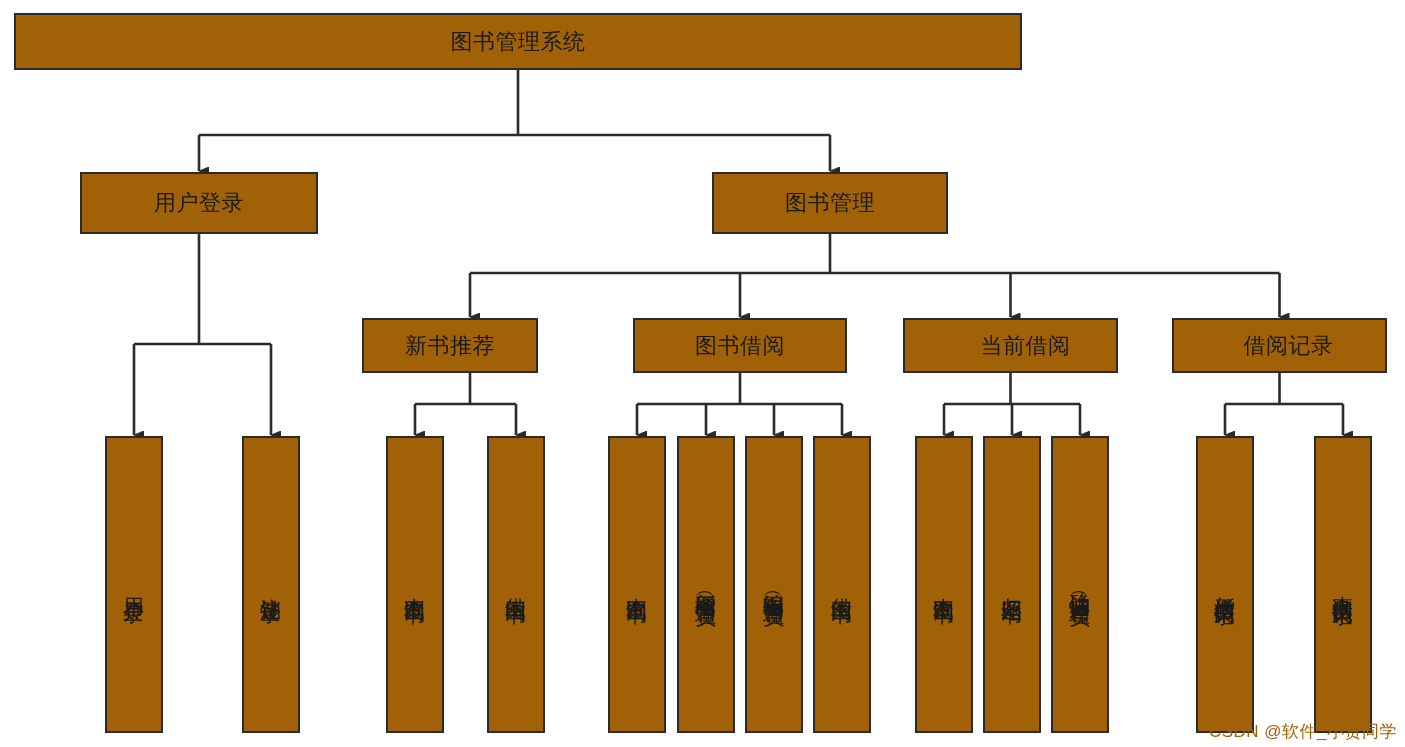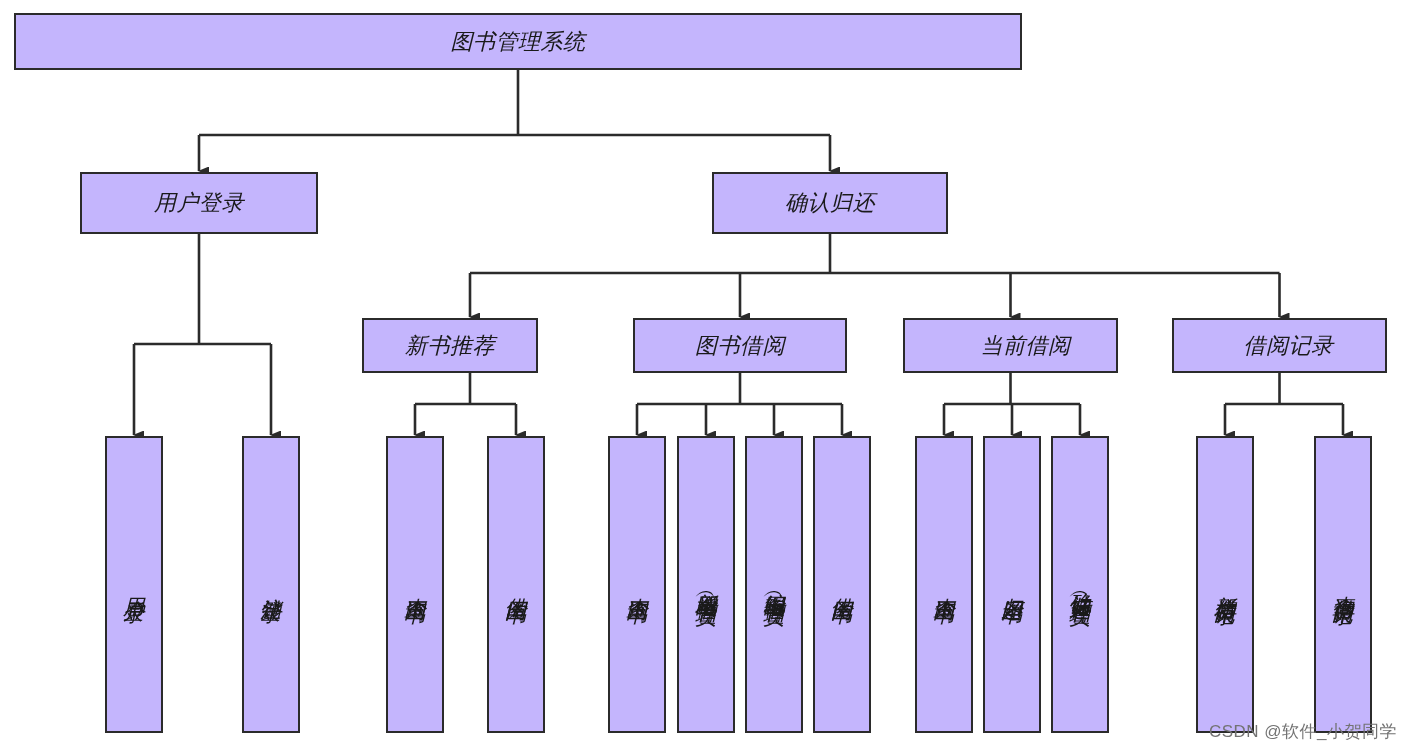--- a/index.html
+++ b/index.html
@@ -18,25 +18,24 @@
     position: absolute;
     left: 0;
     top: 0;
     width: 1405px;
     height: 747px;
   }
   .node-box {
     position: absolute;
     box-sizing: border-box;
     border: 2px solid #2b2b2b;
-    background: #c4b5fd;
+    background: #a16207;
     display: flex;
     align-items: center;
     justify-content: center;
-    font-style: italic;
   }
   .node-label {
     color: #1a1a1a;
     font-size: 22px;
     line-height: 1.25;
     letter-spacing: 0.5px;
     white-space: nowrap;
     text-align: center;
   }
   .node-box.vertical {
@@ -57,21 +56,21 @@
     top: 0;
     width: 1405px;
     height: 747px;
     pointer-events: none;
   }
   #watermark {
     position: absolute;
     right: 8px;
     bottom: 4px;
     font-size: 17px;
-    color: #737373;
+    color: #a16207;
     white-space: nowrap;
     letter-spacing: 0.5px;
   }
 </style>
 </head>
 <body>
 
 <div id="diagram-root">
 
   <svg id="connector-layer" viewBox="0 0 1405 747" width="1405" height="747" xmlns="http://www.w3.org/2000/svg">
@@ -118,21 +117,21 @@
   </svg>
 
   <div id="nodes">
       <div class="node-box" style="left: 14px; top: 13px; width: 1008px; height: 57px;">
         <span class="node-label">图书管理系统</span>
       </div>
       <div class="node-box" style="left: 80px; top: 172px; width: 238px; height: 62px;">
         <span class="node-label">用户登录</span>
       </div>
       <div class="node-box" style="left: 712px; top: 172px; width: 236px; height: 62px;">
-        <span class="node-label">确认归还</span>
+        <span class="node-label">图书管理</span>
       </div>
       <div class="node-box" style="left: 362px; top: 318px; width: 176px; height: 55px;">
         <span class="node-label">新书推荐</span>
       </div>
       <div class="node-box" style="left: 633px; top: 318px; width: 214px; height: 55px;">
         <span class="node-label">图书借阅</span>
       </div>
       <div class="node-box" style="left: 903px; top: 318px; width: 215px; height: 55px; padding-left: 30px;">
         <span class="node-label">当前借阅</span>
       </div>

